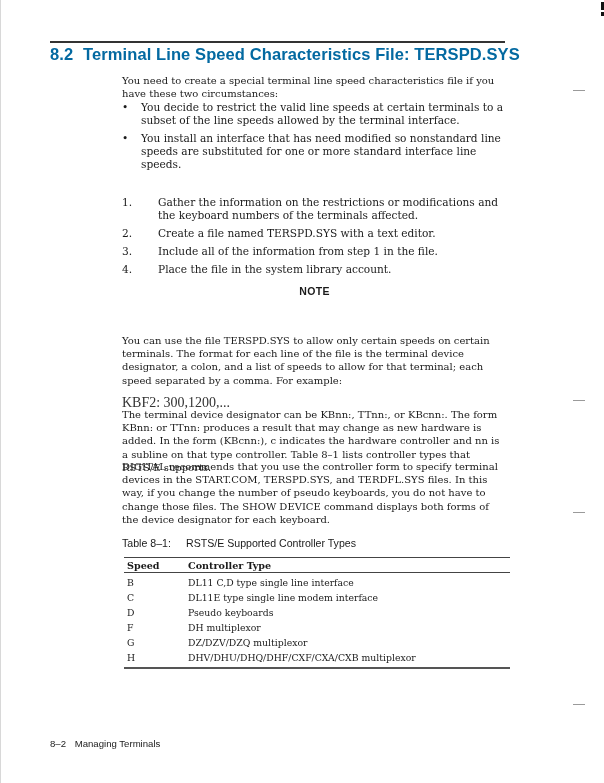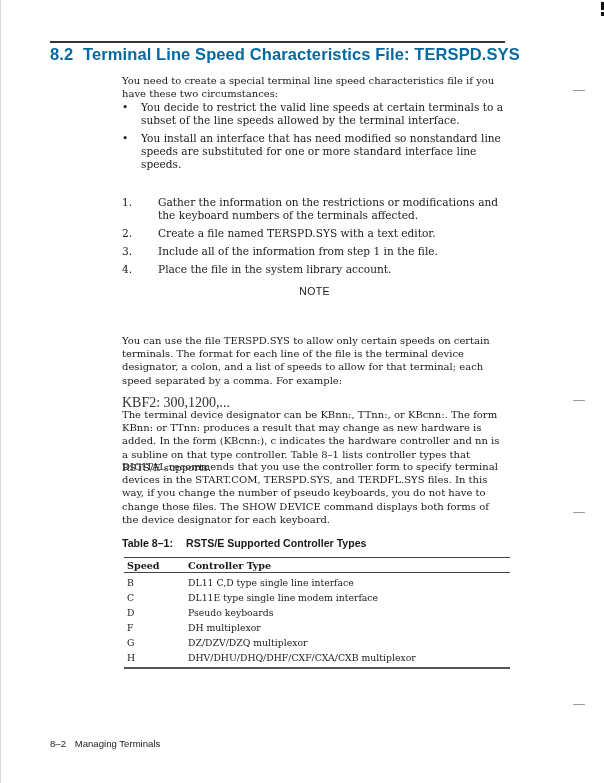--- a/index.html
+++ b/index.html
@@ -24,28 +24,28 @@
     .body p { margin: 0; }
     .bul { position: absolute; left: 122px; width: 385px; font-size: 10.6px; line-height: 13.2px; }
     .bul .mark { position: absolute; left: 0; top: 0; }
     .bul .txt { margin-left: 19px; display: block; }
     .num-item { position: absolute; left: 122px; width: 385px; font-size: 10.6px; line-height: 13.2px; }
     .num-item .mark { position: absolute; left: 0; top: 0; }
     .num-item .txt { margin-left: 36px; display: block; }
 
     .note-title {
       position: absolute; left: 122px; width: 385px; top: 285px; text-align: center;
-      font-family: "Liberation Sans", sans-serif; font-size: 10.5px; font-weight: normal; letter-spacing: 0.3px;
+      font-family: "Liberation Sans", sans-serif; font-size: 10.5px; font-weight: bold; letter-spacing: 0.3px;
     }
     .note-body { position: absolute; left: 148px; width: 330px; top: 301px; font-size: 10.6px; line-height: 13.2px; }
 
     .code { position: absolute; left: 122px; top: 395px; font-family: Liberation Serif, serif; font-size: 14px; color: #333; }
 
     .table-caption {
-      position: absolute; left: 122px; top: 537px; font-family: "Liberation Sans", sans-serif; font-weight: bold; font-size: 10.6px;
+      position: absolute; left: 122px; top: 537px; font-family: "Liberation Sans", sans-serif; font-weight: normal; font-size: 10.6px;
     }
     .table-caption .cap-num { display: inline-block; width: 64px; }
     .t-rule-top { position: absolute; left: 124px; top: 557px; width: 386px; height: 1px; background: #444; }
     .t-rule-head { position: absolute; left: 124px; top: 572px; width: 386px; height: 1px; background: #444; }
     .t-rule-bot { position: absolute; left: 124px; top: 667px; width: 386px; height: 2px; background: #555; }
     .t-head { position: absolute; top: 560px; font-weight: bold; font-size: 9.6px; }
     .t-row { position: absolute; left: 124px; width: 386px; height: 15px; font-size: 9.3px; }
     .t-row .c1 { position: absolute; left: 3px; top: 0; }
     .t-row .c2 { position: absolute; left: 64px; top: 0; white-space: nowrap; }
 

